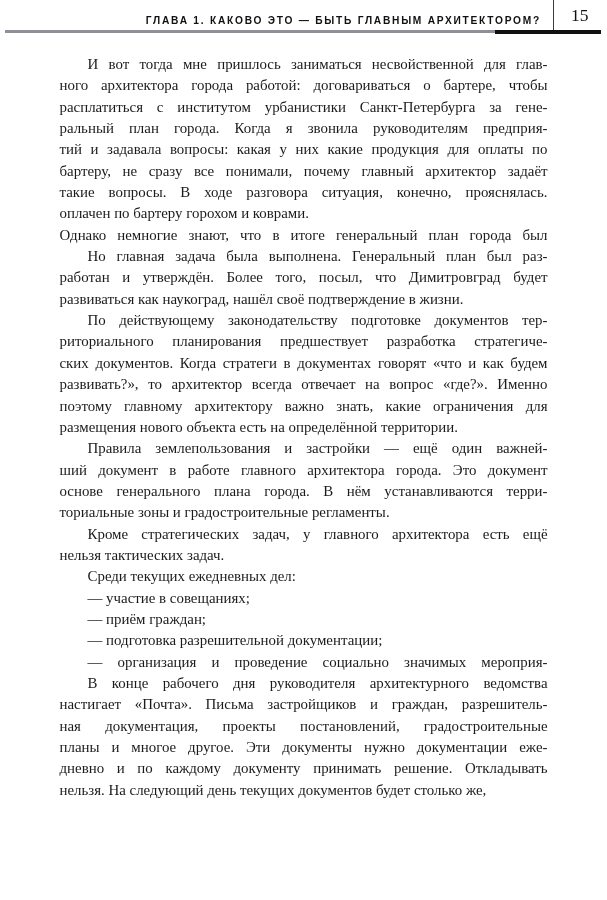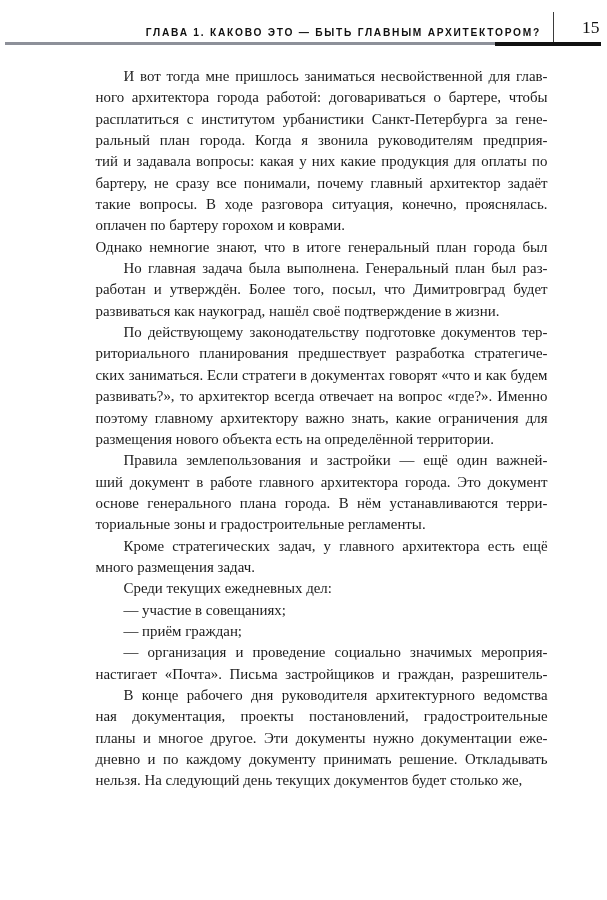--- a/index.html
+++ b/index.html
@@ -20,41 +20,41 @@
     position: relative;
     width: 607px;
     height: 900px;
     box-sizing: border-box;
   }
 
   
   .header {
     position: relative;
     height: 30px;
-    margin: 12px 8px 0 4px;
+    margin: 0 8px 0 4px;
     display: flex;
     align-items: flex-start;
     justify-content: flex-end;
   }
 
   .header-title {
     font-family: "Liberation Sans", "DejaVu Sans", sans-serif;
     font-weight: bold;
     font-size: 10.2px;
     letter-spacing: 1.75px;
     color: #111111;
     text-transform: uppercase;
     white-space: nowrap;
     padding-top: 15px;
     padding-right: 12px;
   }
 
   .page-number-box {
     border-left: 1.4px solid #3b3b3b;
-    padding: 7px 0 0 28px;
+    padding: 7px 0 0 17px;
     width: 46px;
     box-sizing: border-box;
     height: 31px;
   }
 
   .page-number {
     font-family: "Liberation Serif", "DejaVu Serif", serif;
     font-size: 17.5px;
     color: #111111;
     line-height: 1;
@@ -101,21 +101,20 @@
     text-align: justify;
     hyphens: none;
   }
 
   
   .ln {
     display: block;
     text-align: justify;
     text-align-last: justify;
     white-space: pre-wrap;
-    margin-left: 36px;
   }
   .ln.last {
     text-align-last: left;
   }
   .ln.indent {
     text-indent: 28px;
   }
 </style>
 </head>
 <body>
@@ -147,50 +146,53 @@
         <span class="ln">Однако немногие знают, что в итоге генеральный план города был</span>
       </p>
       <p class="para">
         <span class="ln indent">Но главная задача была выполнена. Генеральный план был раз-</span>
         <span class="ln">работан и утверждён. Более того, посыл, что Димитровград будет</span>
         <span class="ln last">развиваться как наукоград, нашёл своё подтверждение в жизни.</span>
       </p>
       <p class="para">
         <span class="ln indent">По действующему законодательству подготовке документов тер-</span>
         <span class="ln">риториального планирования предшествует разработка стратегиче-</span>
-        <span class="ln">ских заниматься. Если стратеги в документах говорят «что и как будем</span>
+        <span class="ln">ских документов. Когда стратеги в документах говорят «что и как будем</span>
         <span class="ln">развивать?», то архитектор всегда отвечает на вопрос «где?». Именно</span>
         <span class="ln">поэтому главному архитектору важно знать, какие ограничения для</span>
         <span class="ln last">размещения нового объекта есть на определённой территории.</span>
       </p>
       <p class="para">
         <span class="ln indent">Правила землепользования и застройки — ещё один важней-</span>
         <span class="ln">ший документ в работе главного архитектора города. Это документ</span>
         <span class="ln">основе генерального плана города. В нём устанавливаются терри-</span>
         <span class="ln last">ториальные зоны и градостроительные регламенты.</span>
       </p>
       <p class="para">
         <span class="ln indent">Кроме стратегических задач, у главного архитектора есть ещё</span>
-        <span class="ln last">много размещения задач.</span>
+        <span class="ln last">нельзя тактических задач.</span>
       </p>
       <p class="para">
         <span class="ln last indent">Среди текущих ежедневных дел:</span>
       </p>
       <p class="para">
         <span class="ln last indent">— участие в совещаниях;</span>
       </p>
       <p class="para">
         <span class="ln last indent">— приём граждан;</span>
       </p>
       <p class="para">
+        <span class="ln last indent">— подготовка разрешительной документации;</span>
+      </p>
+      <p class="para">
         <span class="ln indent">— организация и проведение социально значимых мероприя-</span>
       </p>
       <p class="para">
+        <span class="ln indent">В конце рабочего дня руководителя архитектурного ведомства</span>
         <span class="ln">настигает «Почта». Письма застройщиков и граждан, разрешитель-</span>
-        <span class="ln indent">В конце рабочего дня руководителя архитектурного ведомства</span>
         <span class="ln">ная документация, проекты постановлений, градостроительные</span>
         <span class="ln">планы и многое другое. Эти документы нужно документации еже-</span>
         <span class="ln">дневно и по каждому документу принимать решение. Откладывать</span>
         <span class="ln last">нельзя. На следующий день текущих документов будет столько же,</span>
       </p>
     </div>
 
 </div>
 
 </body></html>

